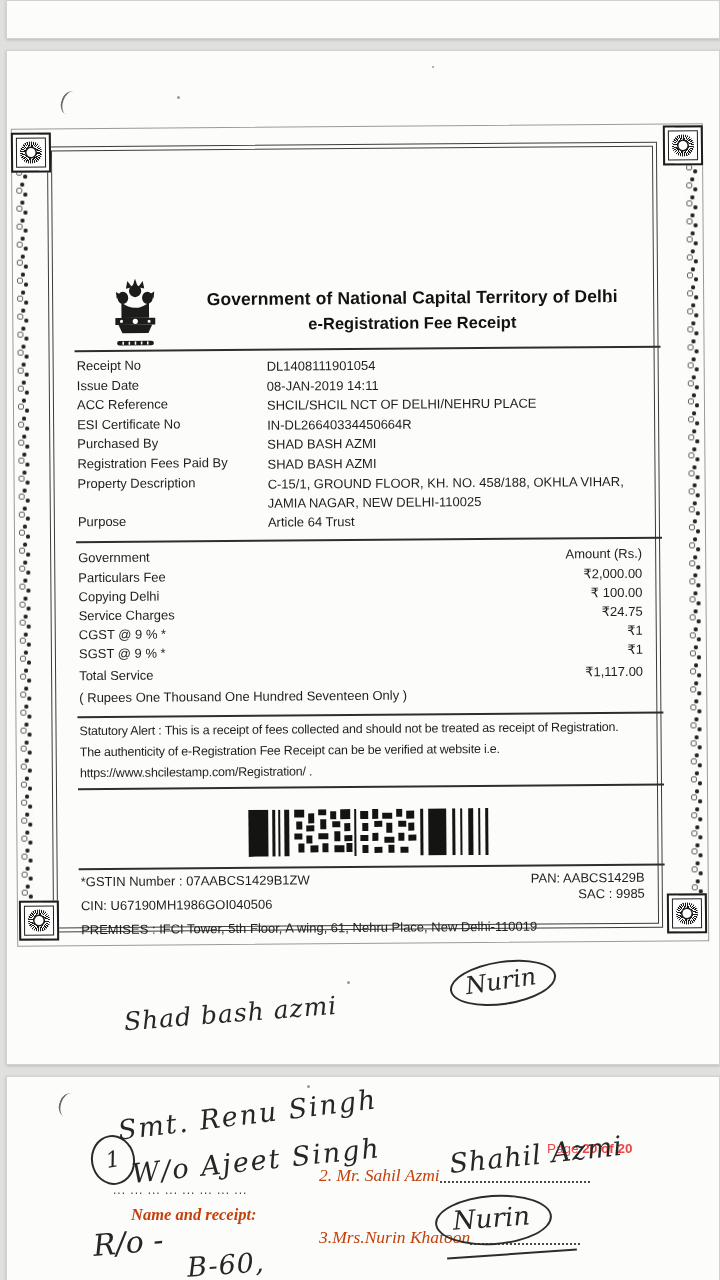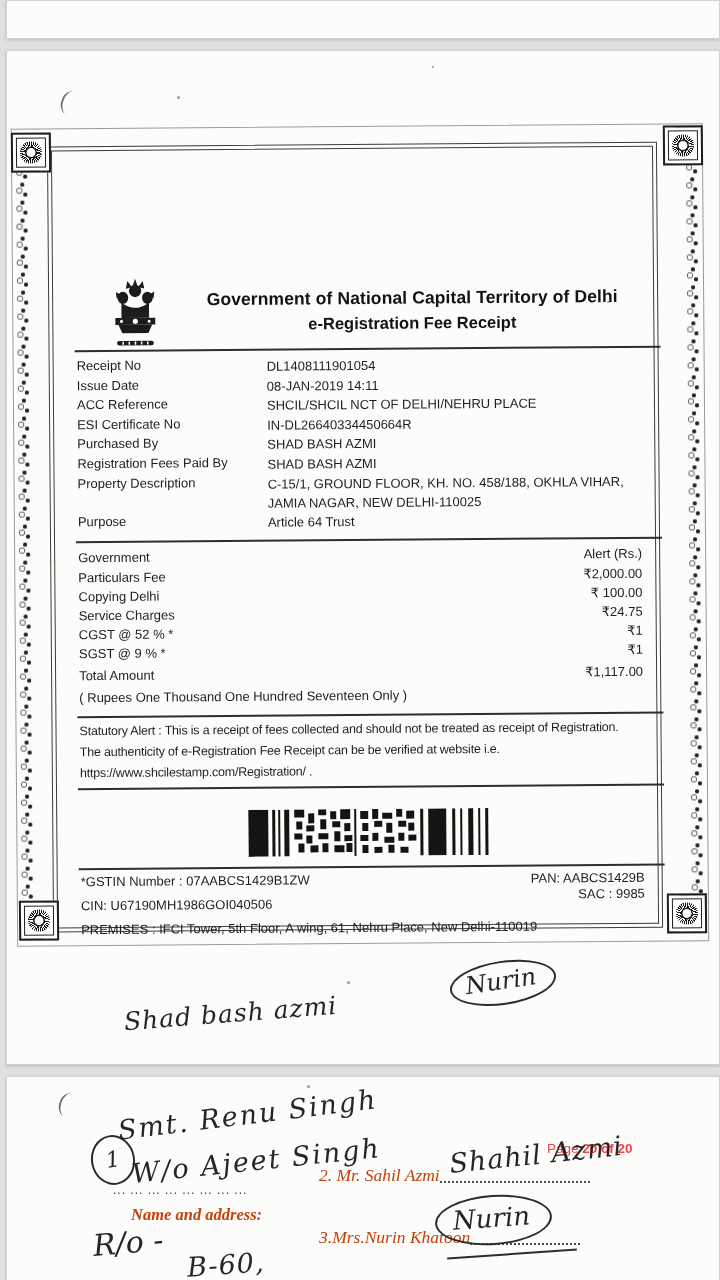--- a/index.html
+++ b/index.html
@@ -152,27 +152,27 @@
           <span class="lbl">Property Description</span>
           <span class="val">C-15/1, GROUND FLOOR, KH. NO. 458/188, OKHLA VIHAR, JAMIA NAGAR, NEW DELHI-110025</span>
         </div>
       <div class="frow" style="top:236px;">
           <span class="lbl">Purpose</span>
           <span class="val">Article 64 Trust</span>
         </div>
 
       <div class="hr" style="top:263px;"></div>
 
-      <div class="feerow" style="top:272px;"><span>Government</span><span class="amt">Alert (Rs.)</span></div>
+      <div class="feerow" style="top:272px;"><span>Government</span><span class="amt">Amount (Rs.)</span></div>
       <div class="feerow" style="top:292px;"><span>Particulars Fee</span><span class="amt">₹2,000.00</span></div>
       <div class="feerow" style="top:311px;"><span>Copying Delhi</span><span class="amt">₹ 100.00</span></div>
       <div class="feerow" style="top:330px;"><span>Service Charges</span><span class="amt">₹24.75</span></div>
-      <div class="feerow" style="top:349px;"><span>CGST @ 52 % *</span><span class="amt">₹1</span></div>
+      <div class="feerow" style="top:349px;"><span>CGST @ 9 % *</span><span class="amt">₹1</span></div>
       <div class="feerow" style="top:368px;"><span>SGST @ 9 % *</span><span class="amt">₹1</span></div>
-      <div class="feerow" style="top:390px;"><span>Total Amount</span><span class="amt">₹1,117.00</span></div>
+      <div class="feerow" style="top:390px;"><span>Total Service</span><span class="amt">₹1,117.00</span></div>
       <div class="abs" style="top:412px;left:0;font-size:13px;">( Rupees One Thousand One Hundred Seventeen Only )</div>
 
       <div class="hr" style="top:438px;"></div>
 
       <div class="abs smalltxt" style="top:446px;left:0;">Statutory Alert : This is a receipt of fees collected and should not be treated as receipt of Registration.</div>
       <div class="abs smalltxt" style="top:467px;left:0;">The authenticity of e-Registration Fee Receipt can be be verified at website i.e.</div>
       <div class="abs smalltxt" style="top:488px;left:0;">https://www.shcilestamp.com/Registration/ .</div>
 
       <div class="hr" style="top:510px;"></div>
 
@@ -259,21 +259,21 @@
     <div class="pgind" style="position:absolute;left:540px;top:64px;">
       <span>Page</span>
       <b>20 of 20</b>
     </div>
 
     <div class="serif-it" style="position:absolute;left:312px;top:88px;">
       <span>2. Mr. Sahil Azmi</span><span class="dotfill" style="width:150px;"></span>
     </div>
     <div class="hw" style="position:absolute;left:442px;top:62px;font-size:27px;transform:rotate(-6deg);letter-spacing:1px;">Shahil Azmi</div>
 
-    <div class="serif-it" style="position:absolute;left:124px;top:128px;font-weight:bold;font-size:16.5px;">Name and address:</div>
+    <div class="serif-it" style="position:absolute;left:124px;top:128px;font-weight:bold;font-size:16.5px;">Name and receipt:</div>
 
     <div class="hw" style="position:absolute;left:86px;top:148px;font-size:30px;transform:rotate(-5deg);">R/o -</div>
 
     <div class="serif-it" style="position:absolute;left:312px;top:150px;">
       <span>3.Mrs.Nurin Khatoon</span><span class="dotfill" style="width:110px;"></span>
     </div>
     <div class="hw" style="position:absolute;left:428px;top:118px;font-size:26px;transform:rotate(-4deg);">
       <span class="sig-ellipse" style="padding:6px 20px 10px 16px;">Nurin</span>
     </div>
     <div style="position:absolute;left:440px;top:176px;width:130px;height:2px;background:#2c2c2a;transform:rotate(-4deg);"></div>

